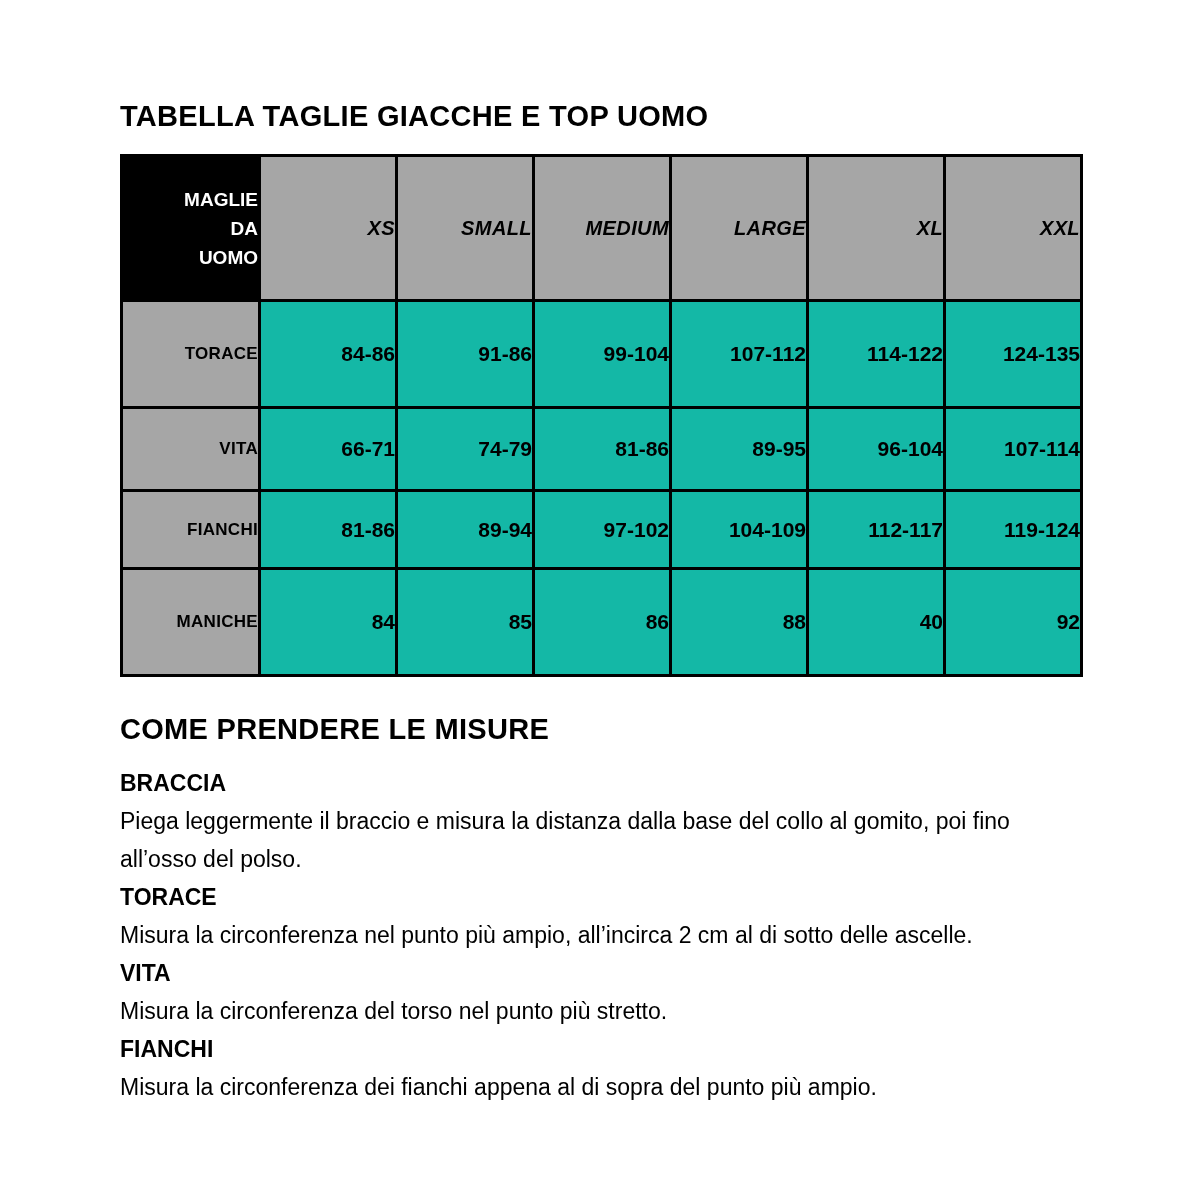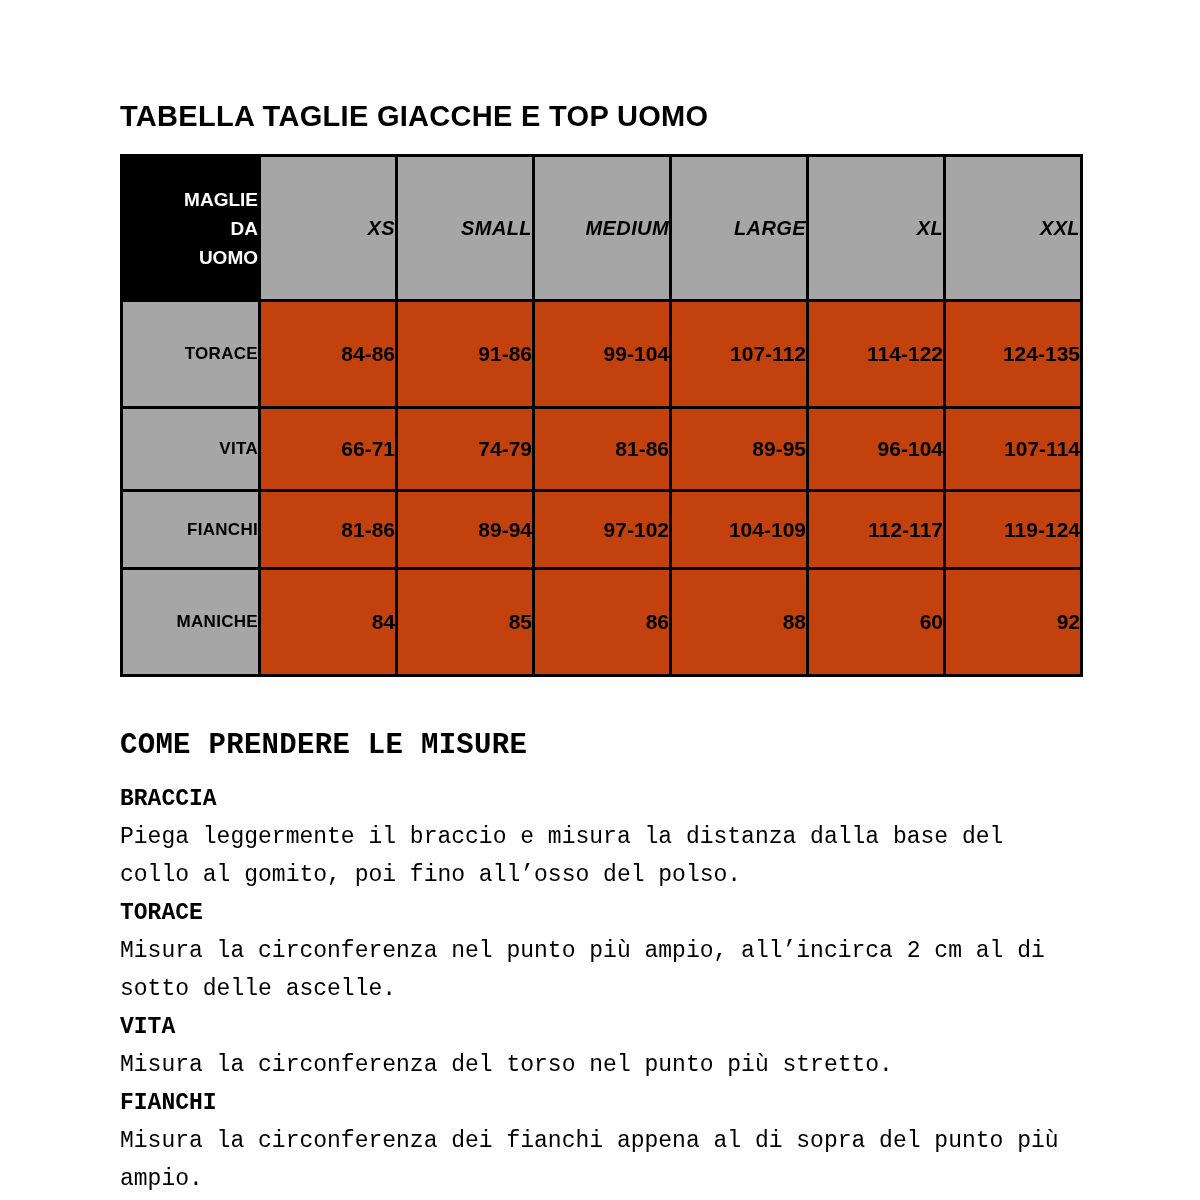--- a/index.html
+++ b/index.html
@@ -29,23 +29,23 @@
   tbody tr:nth-child(1){height:107px;}
   tbody tr:nth-child(2){height:83px;}
   tbody tr:nth-child(3){height:78px;}
   tbody tr:nth-child(4){height:107px;}
 
   th.corner{background:var(--header-bg);color:var(--header-text);
     font-size:19px;font-weight:bold;line-height:29px;}
   th.corner span{display:block;}
   th.col-head{background:var(--gray-cell-bg);font-size:20px;font-weight:bold;letter-spacing:.4px;font-style:italic;}
   th.row-head{background:var(--gray-cell-bg);font-size:17px;font-weight:bold;letter-spacing:.3px;}
-  td.size-cell{background:#c2410c;font-size:21px;font-weight:bold;}
+  td.size-cell{background:#14b8a6;font-size:21px;font-weight:bold;}
 
-  .measure-section{margin-top:52px;font-family:Liberation Mono, monospace;}
+  .measure-section{margin-top:36px;}
   .measure-heading{font-size:29px;font-weight:bold;letter-spacing:.3px;margin-bottom:18px;}
   .measure-item .measure-label{font-size:23px;font-weight:bold;line-height:38px;}
   .measure-item .measure-text{font-size:23px;line-height:38px;max-width:945px;}
 </style>
 </head>
 <body>
 
 <div class="page">
 
   <h1 class="page-title">TABELLA TAGLIE GIACCHE E TOP UOMO</h1>
@@ -104,21 +104,21 @@
           <td class="size-cell">104-109</td>
           <td class="size-cell">112-117</td>
           <td class="size-cell">119-124</td>
         </tr>
         <tr>
           <th class="row-head">MANICHE</th>
           <td class="size-cell">84</td>
           <td class="size-cell">85</td>
           <td class="size-cell">86</td>
           <td class="size-cell">88</td>
-          <td class="size-cell">60</td>
+          <td class="size-cell">40</td>
           <td class="size-cell">92</td>
         </tr>
       </tbody>
   </table>
 
   <div class="measure-section">
     <h2 class="measure-heading">COME PRENDERE LE MISURE</h2>
 
     <div class="measure-item">
       <div class="measure-label">BRACCIA</div>

